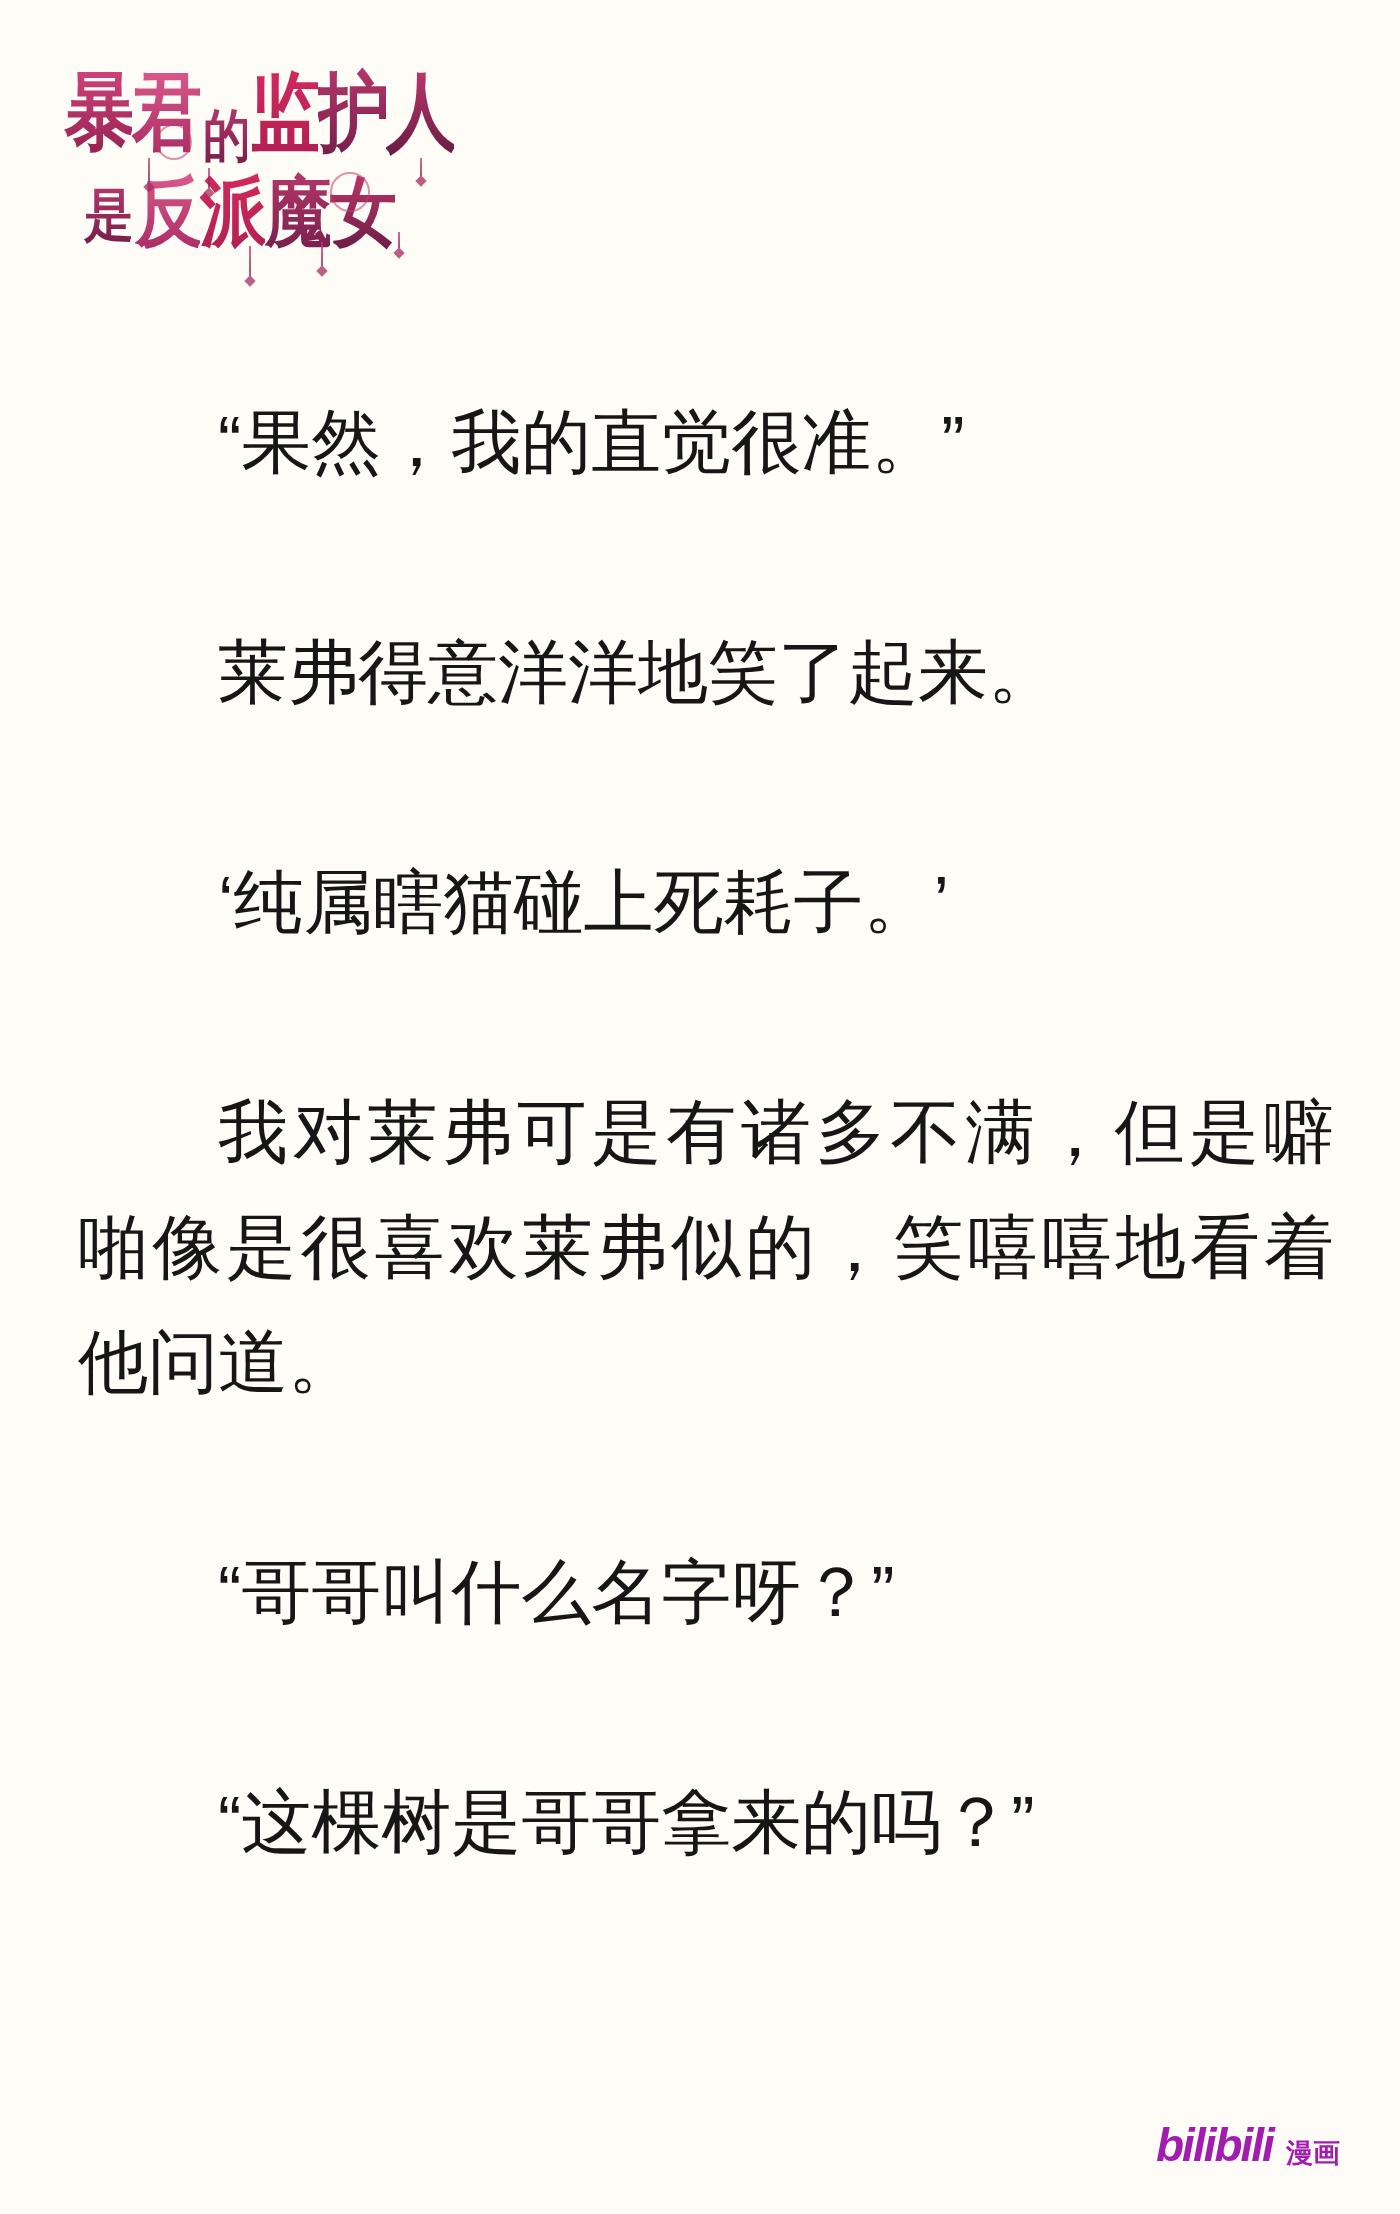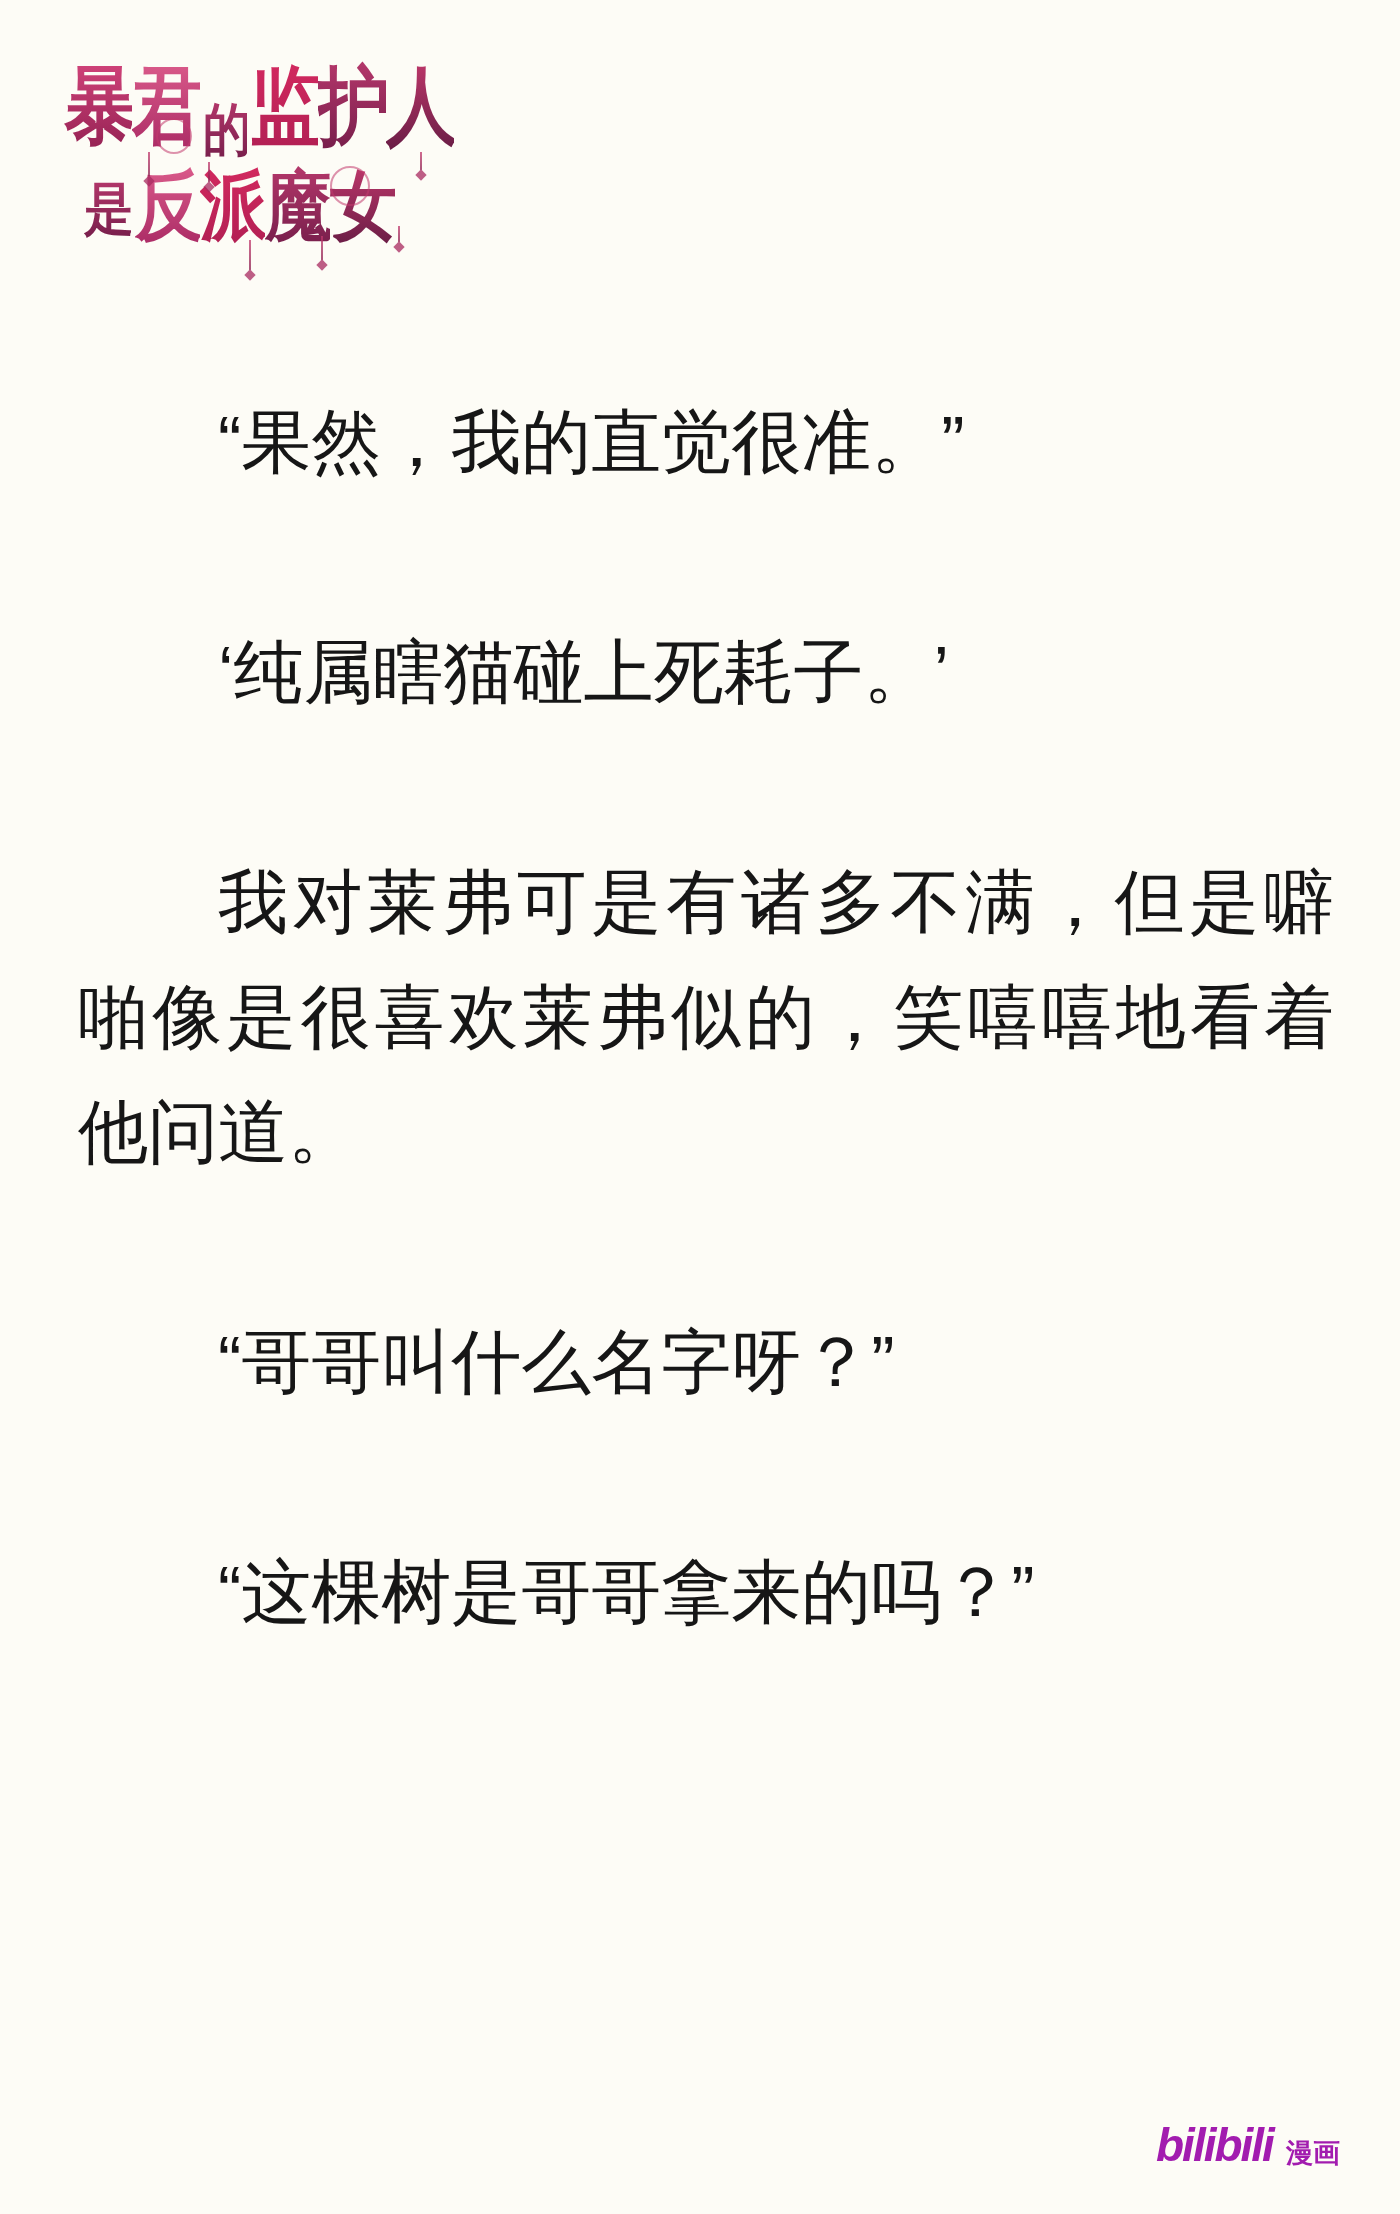--- a/index.html
+++ b/index.html
@@ -8,21 +8,21 @@
     height: 2214px;
     position: relative;
     background: #fdfcf6;
     overflow: hidden;
     font-family: "Liberation Sans", "DejaVu Sans", sans-serif;
   }
 
   
   .logo {
     position: absolute;
-    left: 0; top: 0;
+    left: 0; top: 6px;
     width: 520px; height: 300px;
   }
   .logo-line {
     position: absolute;
     white-space: nowrap;
     font-family: "DejaVu Serif", "Liberation Serif", serif;
     font-weight: 700;
     transform-origin: 0 0;
   }
   .logo-line1 {
@@ -137,20 +137,21 @@
   <span class="orn orn1"></span>
   <span class="orn orn2"></span>
   <span class="orn orn3"></span>
   <span class="orn orn4"></span>
   <span class="orn orn5"></span>
   <span class="orn orn6"></span>
 </div>
 
 <div class="content">
   <p>“果然，我的直觉很准。”</p>
+  <p>莱弗得意洋洋地笑了起来。</p>
   <p>‘纯属瞎猫碰上死耗子。’</p>
   <p>我对莱弗可是有诸多不满，但是噼啪像是很喜欢莱弗似的，笑嘻嘻地看着他问道。</p>
   <p>“哥哥叫什么名字呀？”</p>
   <p>“这棵树是哥哥拿来的吗？”</p>
 </div>
 
 <div class="watermark">
   <span class="wm-brand">bilibili</span>
   <span class="wm-suffix">漫画</span>
 </div>

